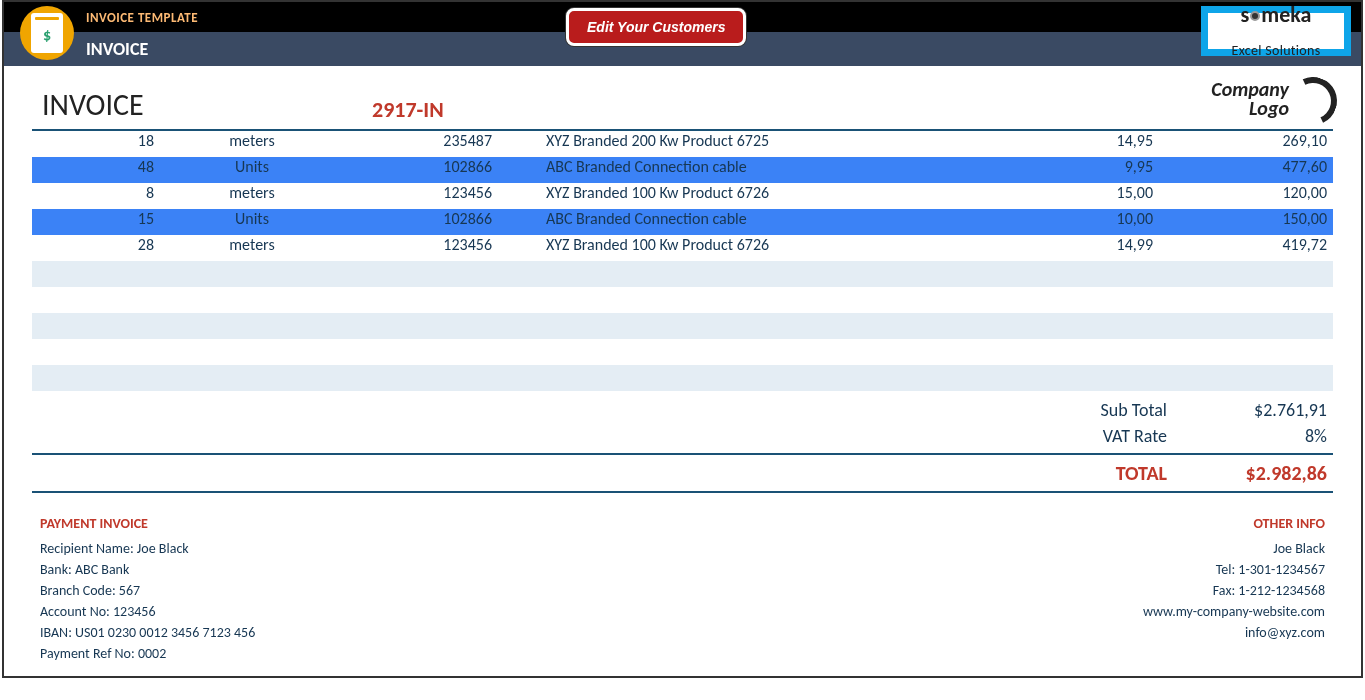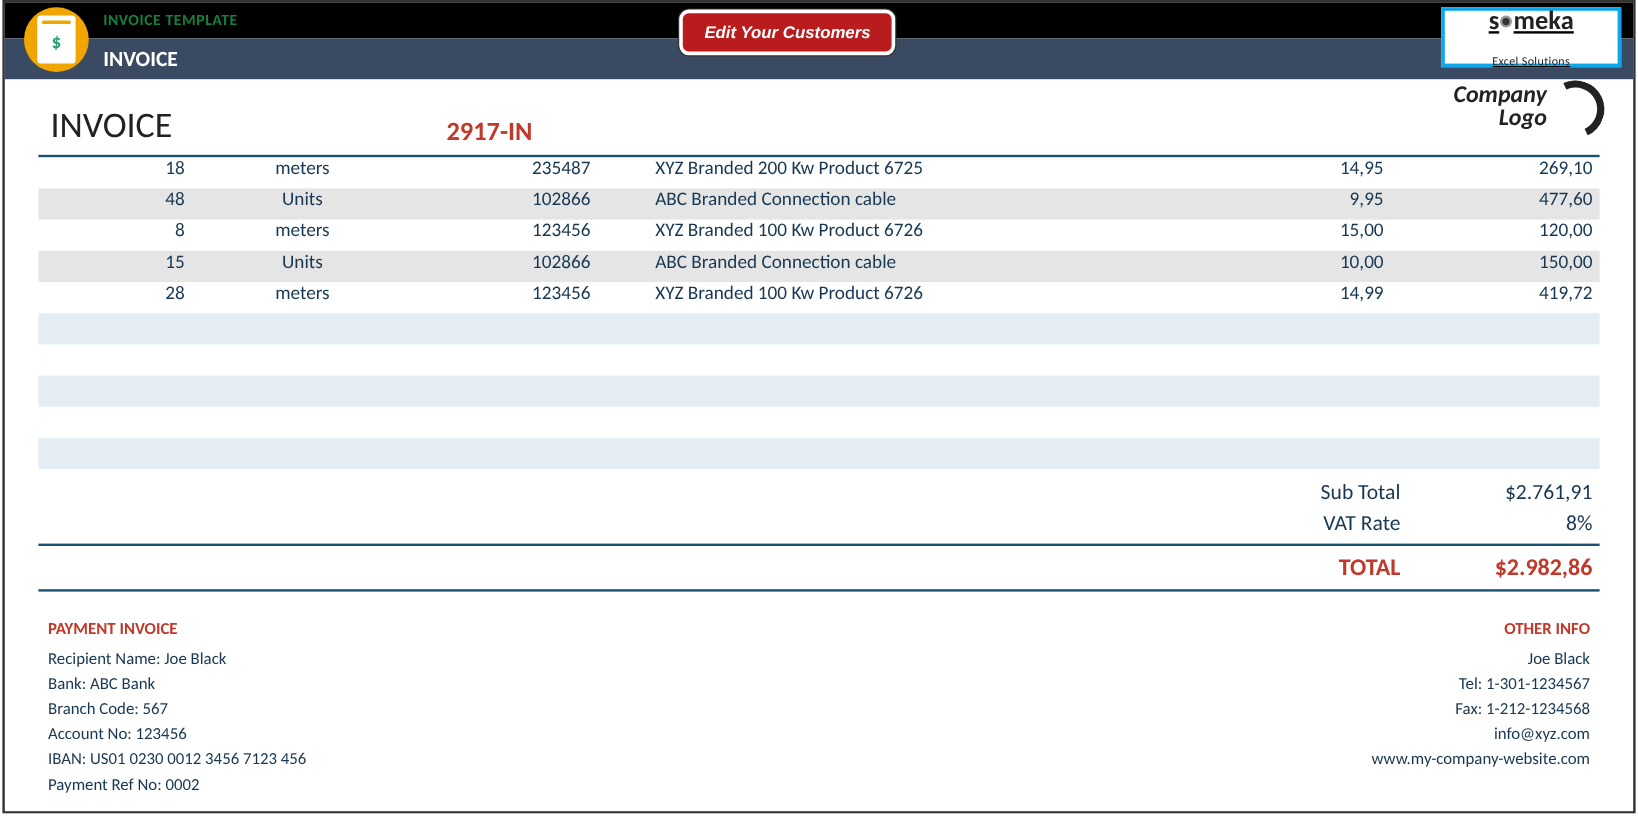--- a/index.html
+++ b/index.html
@@ -1,20 +1,20 @@
 <!DOCTYPE html>
 <html><head>
 <meta charset="utf-8">
 <style>
   * { box-sizing: border-box; margin: 0; padding: 0; }
   body { font-family: Calibri, Arial, sans-serif; background: #fff; width: 1365px; }
   .outer { border: 2px solid #333; width: 1361px; margin: 0 auto; }
   
   .topbar-black { background: #000; height: 30px; display: flex; align-items: center; position: relative; }
-  .topbar-black .title { color: #15803d; font-size: 13px; font-weight: bold; margin-left: 82px; letter-spacing: 0.5px; }
+  .topbar-black .title { color: #fdba74; font-size: 13px; font-weight: bold; margin-left: 82px; letter-spacing: 0.5px; }
   
   .topbar-blue { background: #3a4a63; height: 34px; display: flex; align-items: center; position: relative; }
   .topbar-blue .subtitle { color: #fff; font-size: 18px; font-weight: bold; margin-left: 82px; }
   
   .logo-circle {
     position: absolute; left: 16px; top: 4px; width: 54px; height: 54px; border-radius: 50%;
     background: #f0a500; display: flex; align-items: center; justify-content: center; z-index: 10;
   }
   .logo-inner {
     width: 32px; height: 40px; background: #fff; border-radius: 3px; position: relative;
@@ -24,40 +24,40 @@
   .logo-inner .dollar { color:#2aa06f; font-weight:bold; font-size:16px; margin-top:4px; }
   
   .edit-btn {
     position: absolute; left: 562px; top: -24px; background: #b91c1c; color: #fff; border: 3px solid #fff;
     border-radius: 8px; padding: 8px 18px; font-size: 14px; font-weight: bold; cursor: pointer;
     box-shadow: 0 0 0 1px #333;
     font-style: italic;
   }
   
   .someka {
-    position: absolute; right: 10px; top: -26px; background: #fff; border: 3px solid #0ea5e9;
-    width: 150px; height: 50px; display: flex; flex-direction: column; align-items: center; justify-content: center; text-decoration: underline;
+    position: absolute; right: 10px; top: -26px; background: #fff; border: 7px solid #0ea5e9;
+    width: 150px; height: 50px; display: flex; flex-direction: column; align-items: center; justify-content: center;
   }
   .someka .brand { font-size: 22px; font-weight: 700; color: #222; line-height: 1; }
   .someka .brand .dot { display:inline-block; width:10px; height:10px; background:#333; border-radius:50%; border:2px solid #999; vertical-align:middle; margin:0 1px; }
-  .someka .tag { font-size: 10px; color: #222; margin-top:16px; letter-spacing:0.3px; }
+  .someka .tag { font-size: 14px; color: #222; margin-top:16px; letter-spacing:0.3px; }
   
   .content { padding: 0 28px 0 28px; }
   
   .row-header { display: flex; align-items: flex-end; padding: 20px 0 6px 0; border-bottom: 2px solid #1a5276; position:relative; }
   .row-header .inv-label { font-size: 30px; font-weight: 400; color: #222; flex: 0 0 340px; padding-left:10px; }
   .row-header .inv-num { font-size: 22px; color: #c0392b; font-weight: 600; flex: 0 0 200px; }
-  .company-logo { position:absolute; right:0; top:3px; display:flex; align-items:center; }
+  .company-logo { position:absolute; right:0; top:13px; display:flex; align-items:center; }
   .company-logo .txt { font-size:20px; font-weight:700; color:#222; font-style:italic; text-align:right; line-height:0.95; }
   .company-logo .swoosh { width:40px; height:40px; margin-left:4px; position:relative; }
   .company-logo .swoosh::before { content:""; position:absolute; width:36px; height:36px; border:6px solid #222; border-radius:50%; border-left-color:transparent; border-bottom-color:transparent; transform:rotate(20deg); left:-4px; top:-2px; }
   
   .line-items { }
   .line-row { display: flex; align-items: flex-start; height: 26px; font-size: 16px; color: #173753; }
-  .line-row.even { background: #e5e5e5; }
+  .line-row.even { background: #3b82f6; }
   .line-row .c1 { flex: 0 0 130px; text-align: right; padding-right: 8px; }
   .line-row .c2 { flex: 0 0 180px; text-align: center; }
   .line-row .c3 { flex: 0 0 200px; text-align: right; padding-right: 50px; }
   .line-row .c4 { flex: 1 1 auto; padding-left: 4px; }
   .line-row .c5 { flex: 0 0 170px; text-align: right; padding-right: 10px; }
   .line-row .c6 { flex: 0 0 170px; text-align: right; padding-right: 6px; }
   
   .empty-block { height: 26px; background: #e4edf4; margin-top: 0px; }
   .empty-gap { height: 26px; }
   
@@ -182,19 +182,19 @@
         <div>Branch Code: 567</div>
         <div>Account No: 123456</div>
         <div>IBAN: US01 0230 0012 3456 7123 456</div>
         <div>Payment Ref No: 0002</div>
       </div>
       <div class="right">
         <div class="hdr">OTHER INFO</div>
         <div>Joe Black</div>
         <div>Tel: 1-301-1234567</div>
         <div>Fax: 1-212-1234568</div>
+        <div>www.my-company-website.com</div>
         <div>info@xyz.com</div>
-        <div>www.my-company-website.com</div>
       </div>
     </div>
 
   </div>
 </div>
 
 </body></html>

